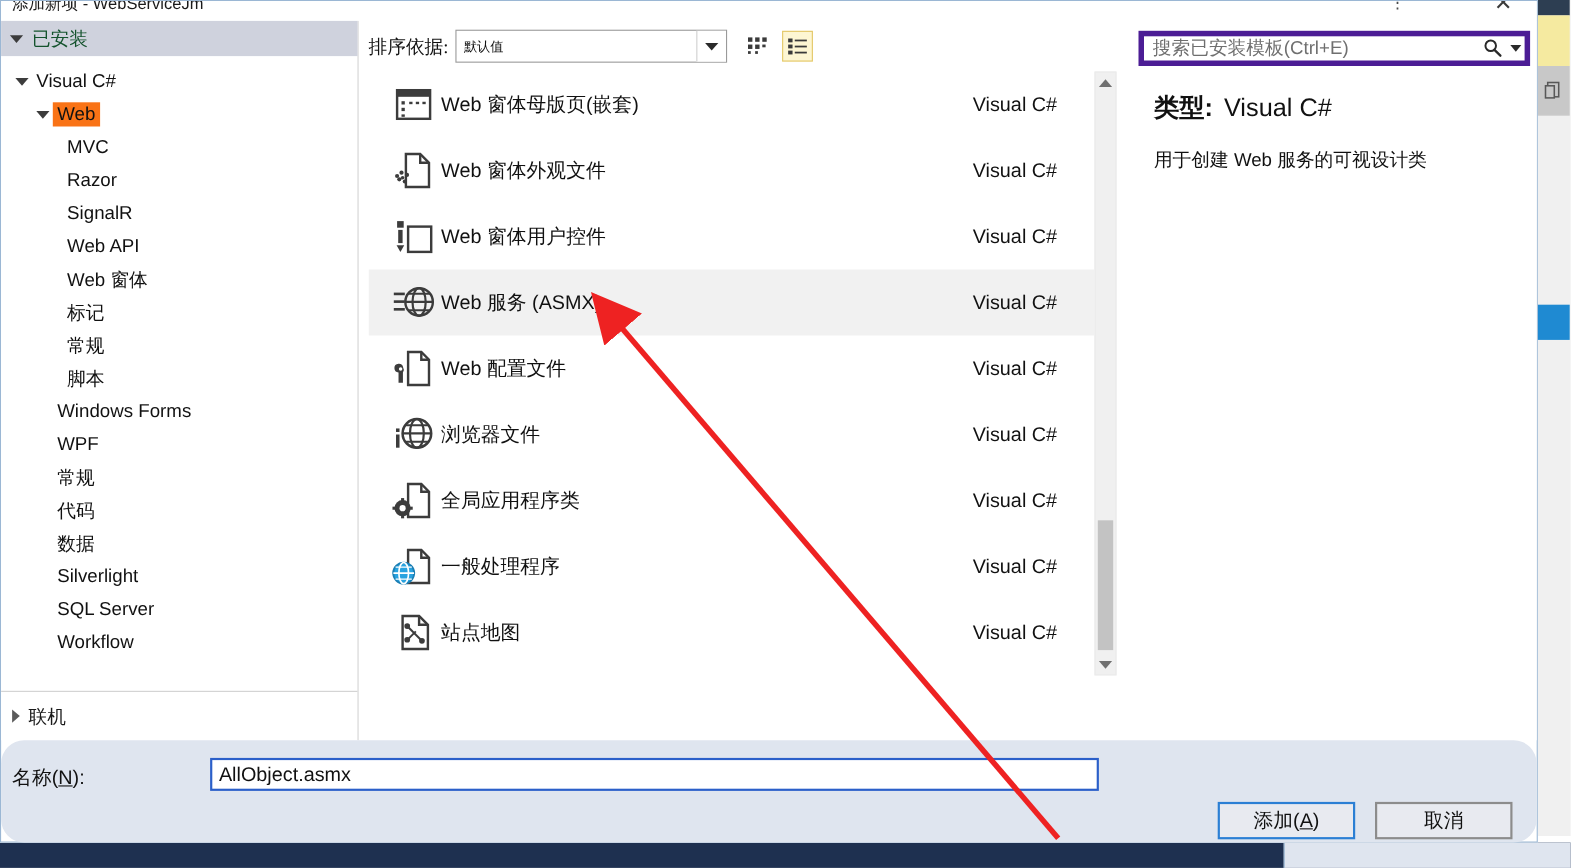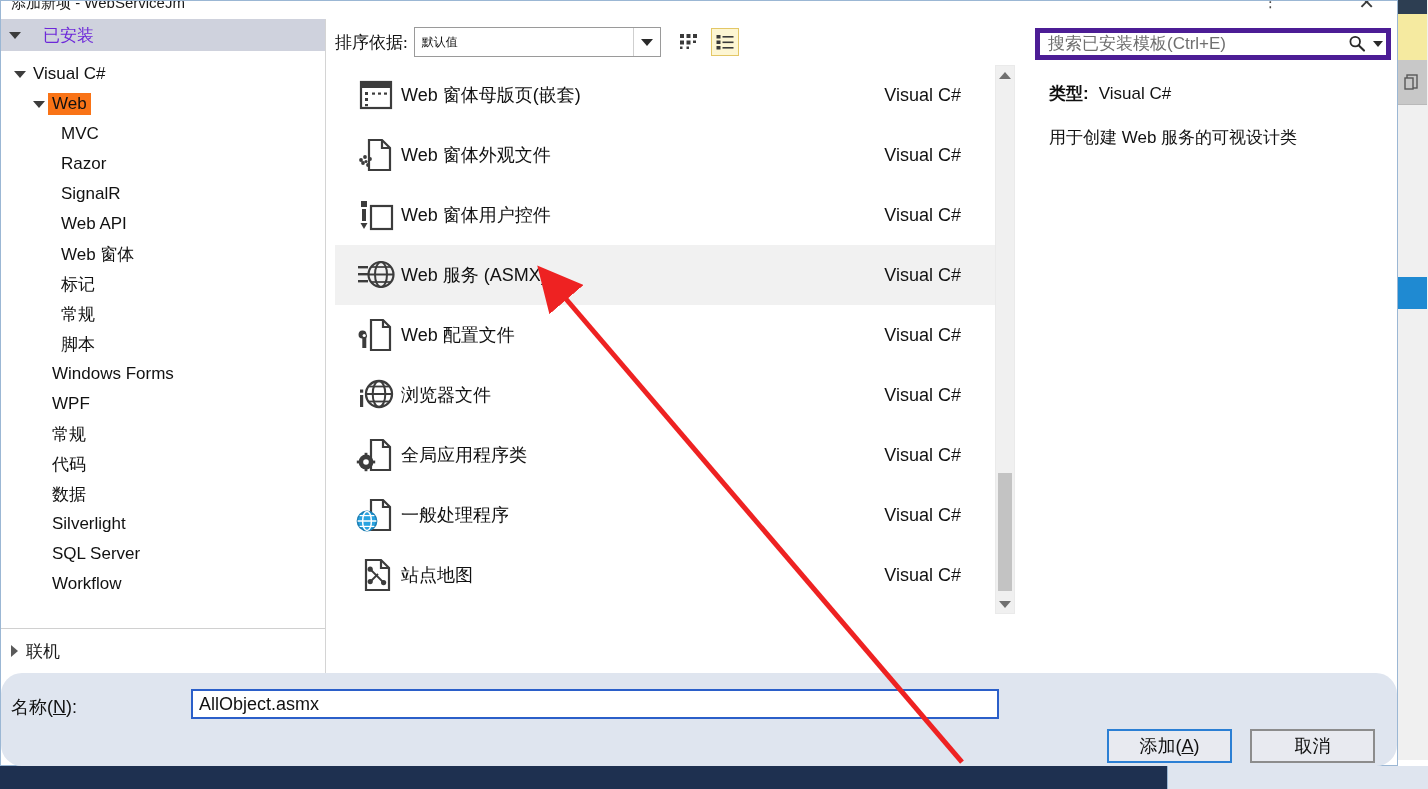--- a/index.html
+++ b/index.html
@@ -26,21 +26,21 @@
   .dialog{position:absolute;left:0;top:0;width:1398px;height:766px;background:#ffffff;border:1px solid #9bb7d4;box-sizing:border-box;}
 
   .titlebar{position:absolute;left:0;top:0;width:100%;height:18px;background:#ffffff;overflow:hidden;}
   .titlebar-text{position:absolute;left:10px;top:-7px;font-size:15px;color:#1a1a1a;white-space:nowrap;}
   .tb-dots{position:absolute;right:118px;top:-8px;font-size:15px;color:#4a4a4a;letter-spacing:1px;}
   .tb-close{position:absolute;right:22px;top:-11px;font-size:20px;color:#3a3a3a;font-family:"DejaVu Sans",sans-serif;cursor:pointer;}
 
   
   .left-pane{position:absolute;left:0;top:18px;width:325px;height:654px;background:#ffffff;border-right:1px solid #d4d4d4;box-sizing:border-box;}
   .group-header{height:32px;background:#cfd2dd;display:flex;align-items:center;padding-left:8px;box-sizing:border-box;}
-  .group-header .gh-label{font-size:17px;color:#6d28d9;margin-left:22px;}
+  .group-header .gh-label{font-size:17px;color:#14532d;margin-left:8px;}
   .tri-down{width:0;height:0;border-left:6px solid transparent;border-right:6px solid transparent;border-top:7px solid #3c3c3c;display:inline-block;}
   .tri-right{width:0;height:0;border-top:6px solid transparent;border-bottom:6px solid transparent;border-left:7px solid #5a5a5a;display:inline-block;}
 
   .tree{padding-top:8px;}
   .tnode{display:flex;align-items:center;height:30px;font-size:17px;color:#111111;cursor:default;white-space:nowrap;}
   .tnode .tw{width:18px;display:flex;align-items:center;justify-content:center;flex:0 0 18px;}
   .tnode .tlabel{padding:1px 4px;}
   .tnode.sel .tlabel{background:#f97316;}
   .lvl1{padding-left:10px;}
   .lvl2{padding-left:29px;}
@@ -84,21 +84,21 @@
   
   .right-pane{position:absolute;left:1030px;top:18px;width:366px;height:654px;background:#ffffff;box-sizing:border-box;}
   .searchbox{position:relative;margin:9px 6px 0 4px;height:32px;border:5px solid #4c1d95;background:#ffffff;display:flex;align-items:center;box-sizing:border-box;}
   .searchbox input{border:0;outline:0;flex:1;font-size:17px;color:#111;padding-left:8px;background:transparent;font-family:inherit;}
   .searchbox input::placeholder{color:#6f6f6f;}
   .search-ico{width:26px;display:flex;align-items:center;justify-content:center;}
   .search-caret{width:16px;display:flex;align-items:center;justify-content:center;}
   .search-caret i{width:0;height:0;border-left:5px solid transparent;border-right:5px solid transparent;border-top:6px solid #2a2a2a;}
 
   .det-body{padding:22px 14px 0 18px;}
-  .det-line{font-size:17px;color:#111;margin-bottom:20px;white-space:nowrap;}
+  .det-line{font-size:23px;color:#111;margin-bottom:20px;white-space:nowrap;}
   .det-key{font-weight:bold;}
   .det-val{margin-left:10px;}
   .det-desc{font-size:17px;color:#111;line-height:1.5;}
 
   
   .footer{position:absolute;left:0;top:672px;width:100%;height:93px;background:#dfe5ef;border-radius:21px;}
   .name-row{position:absolute;left:0;top:16px;width:100%;height:36px;}
   .name-label{position:absolute;left:10px;top:6px;font-size:18px;color:#111;white-space:nowrap;}
   .name-label u{text-decoration:underline;}
   .name-input{position:absolute;left:190px;top:0;width:808px;height:30px;border:2px solid #2b5fc9;background:#ffffff;box-sizing:border-box;display:flex;align-items:center;}

